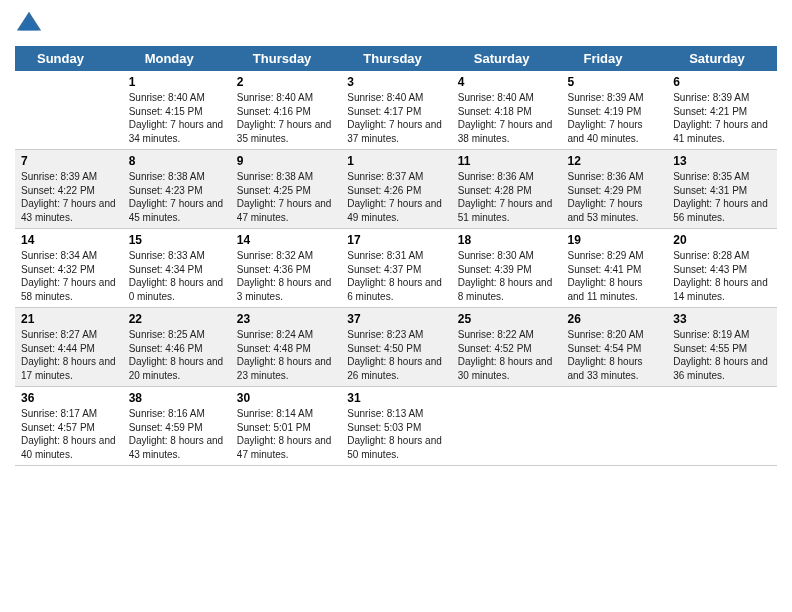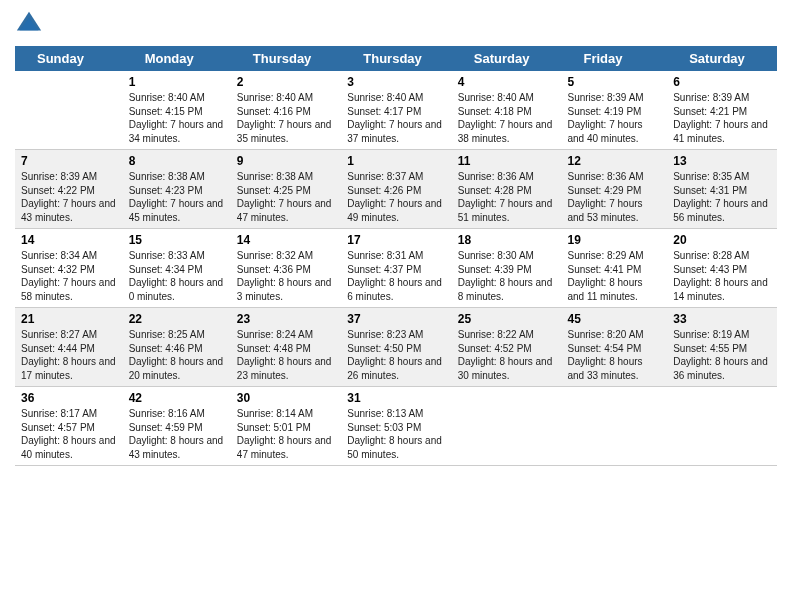--- a/index.html
+++ b/index.html
@@ -230,35 +230,35 @@
           </td>
           <td>
             <span class="day-num">37</span>
             <div class="day-info">Sunrise: 8:23 AM<br>Sunset: 4:50 PM<br>Daylight: 8 hours and 26 minutes.</div>
           </td>
           <td>
             <span class="day-num">25</span>
             <div class="day-info">Sunrise: 8:22 AM<br>Sunset: 4:52 PM<br>Daylight: 8 hours and 30 minutes.</div>
           </td>
           <td>
-            <span class="day-num">45</span>
+            <span class="day-num">26</span>
             <div class="day-info">Sunrise: 8:20 AM<br>Sunset: 4:54 PM<br>Daylight: 8 hours and 33 minutes.</div>
           </td>
           <td>
             <span class="day-num">33</span>
             <div class="day-info">Sunrise: 8:19 AM<br>Sunset: 4:55 PM<br>Daylight: 8 hours and 36 minutes.</div>
           </td>
         </tr>
         <tr class="row-odd">
           <td>
             <span class="day-num">36</span>
             <div class="day-info">Sunrise: 8:17 AM<br>Sunset: 4:57 PM<br>Daylight: 8 hours and 40 minutes.</div>
           </td>
           <td>
-            <span class="day-num">42</span>
+            <span class="day-num">38</span>
             <div class="day-info">Sunrise: 8:16 AM<br>Sunset: 4:59 PM<br>Daylight: 8 hours and 43 minutes.</div>
           </td>
           <td>
             <span class="day-num">30</span>
             <div class="day-info">Sunrise: 8:14 AM<br>Sunset: 5:01 PM<br>Daylight: 8 hours and 47 minutes.</div>
           </td>
           <td>
             <span class="day-num">31</span>
             <div class="day-info">Sunrise: 8:13 AM<br>Sunset: 5:03 PM<br>Daylight: 8 hours and 50 minutes.</div>
           </td>

